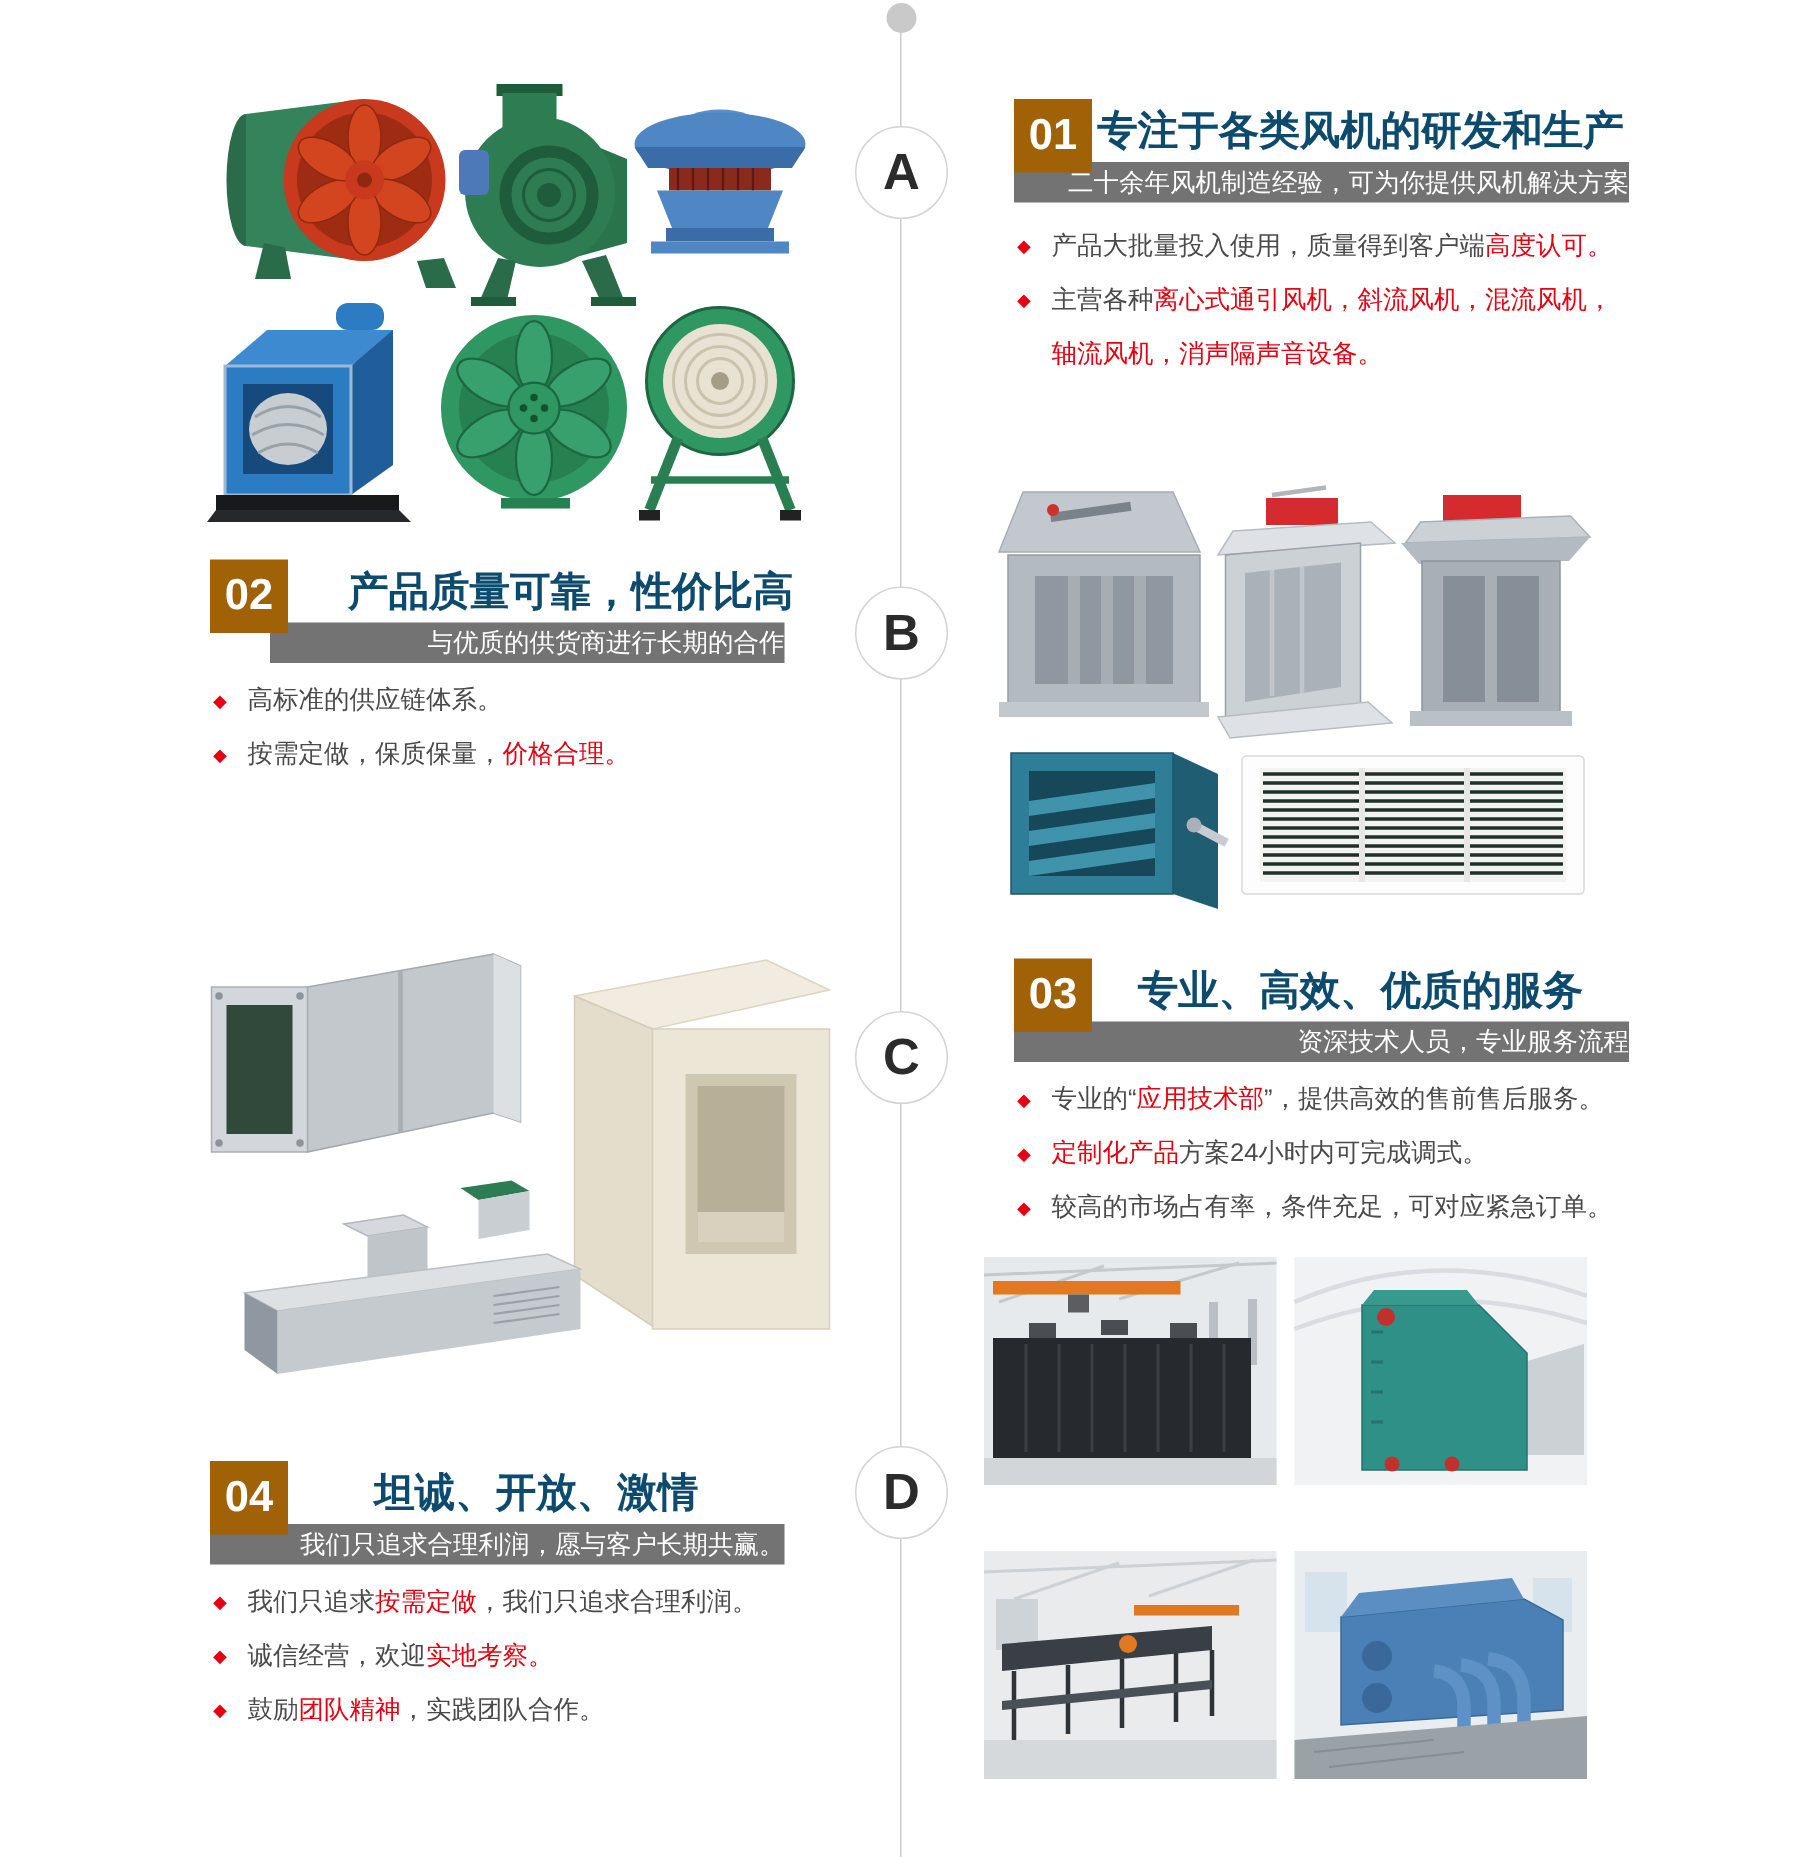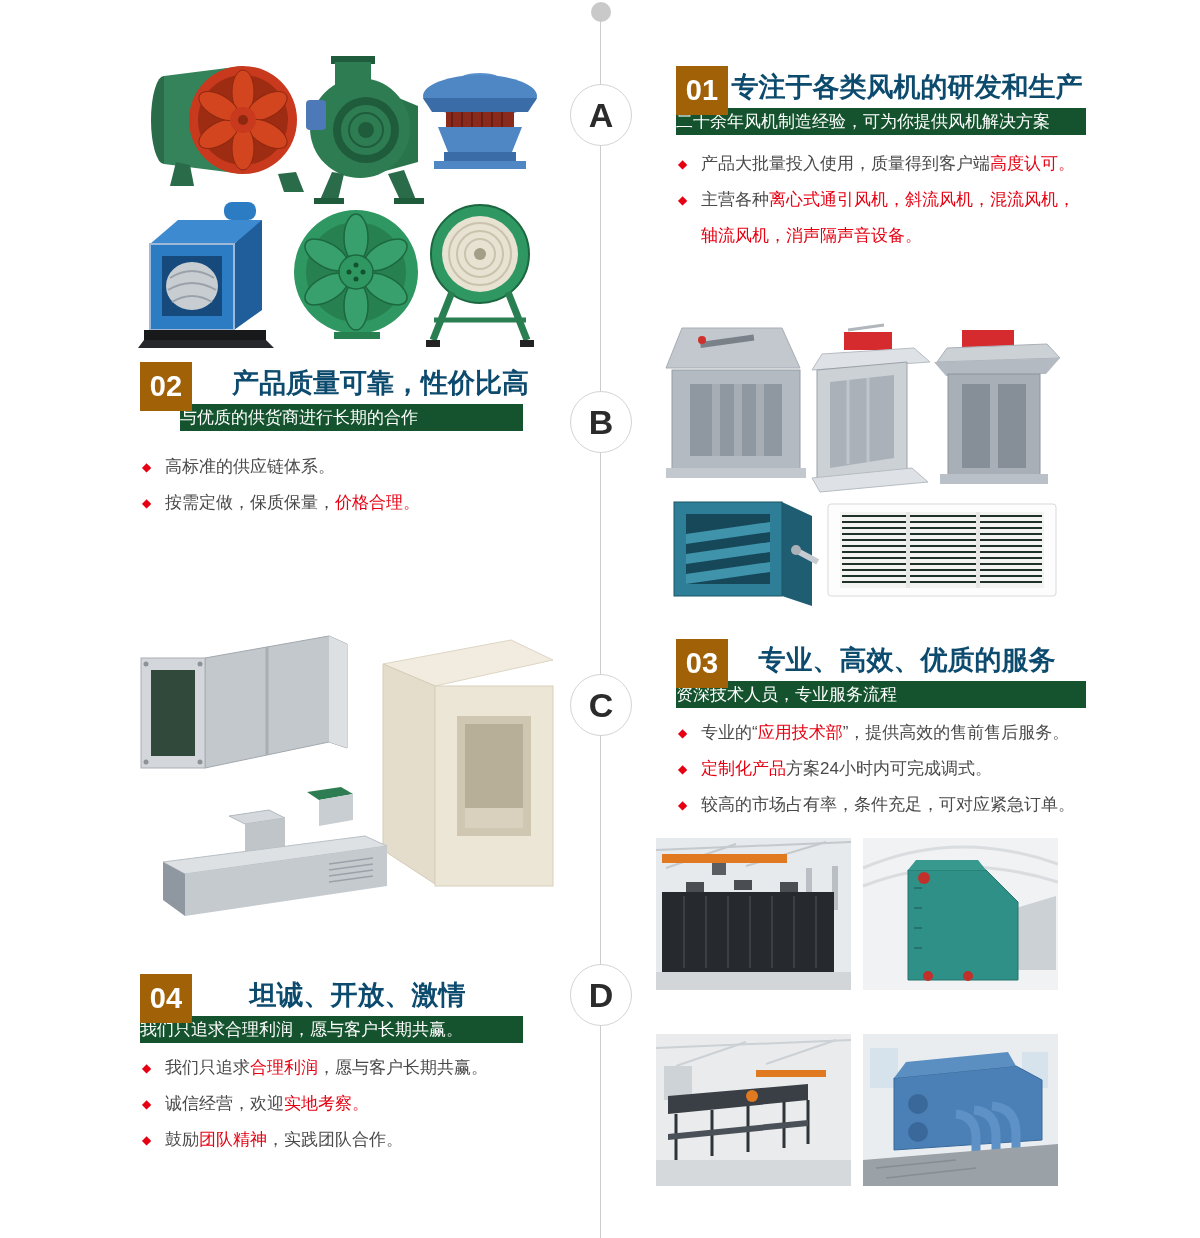--- a/index.html
+++ b/index.html
@@ -14,24 +14,24 @@
              background:#fff; border:1px solid #d4d4d4; display:flex; align-items:center; justify-content:center;
              font-size:34px; font-weight:bold; color:#2b2b2b; }
   #node-a { top:84px; } #node-b { top:391px; } #node-c { top:674px; } #node-d { top:964px; }
 
   
   .sec-header { position:absolute; }
   .num-box { position:absolute; left:0; top:0; width:52px; height:49px; background:#a16207; color:#fff;
              font-size:29px; font-weight:bold; display:flex; align-items:center; justify-content:center; z-index:2; }
   .hd-title { margin-left:52px; height:42px; line-height:42px; text-align:center;
               font-size:27px; font-weight:bold; color:#0c4a6e; white-space:nowrap; }
-  .hd-sub { height:27px; line-height:27px; background:#14532d; color:#ffffff; text-align:left;
+  .hd-sub { height:27px; line-height:27px; background:#737373; color:#ffffff; text-align:right;
             font-size:17px; white-space:nowrap; }
   #sec1-header { left:676px; top:66px;  width:410px; }
-  #sec2-header { left:140px; top:362px; width:383px;padding-left:40px; }
+  #sec2-header { left:140px; top:373px; width:383px;padding-left:40px; }
   #sec3-header { left:676px; top:639px; width:410px; }
   #sec4-header { left:140px; top:974px; width:383px; }
 
   
   .bullets { position:absolute; }
   #sec1-bullets { left:676px; top:146px;  width:414px; }
   #sec2-bullets { left:140px; top:449px;  width:404px; }
   #sec3-bullets { left:676px; top:715px;  width:414px; }
   #sec4-bullets { left:140px; top:1050px; width:404px; }
   .bullet { position:relative; padding-left:25px; font-size:17px; line-height:36px; color:#4a4a4a; }
@@ -110,21 +110,21 @@
     </div>
   </div>
 
   <div class="sec-header" id="sec4-header">
     <div class="num-box">04</div>
     <div class="hd-title">坦诚、开放、激情</div>
     <div class="hd-sub">我们只追求合理利润，愿与客户长期共赢。</div>
   </div>
   <div class="bullets" id="sec4-bullets">
     <div class="bullet">
-      <span class="dm">◆</span><span>我们只追求</span><span class="rd">合理利润</span><span>，愿与客户长期共赢。</span>
+      <span class="dm">◆</span><span>我们只追求</span><span class="rd">按需定做</span><span>，我们只追求合理利润。</span>
     </div>
     <div class="bullet">
       <span class="dm">◆</span><span>诚信经营，欢迎</span><span class="rd">实地考察。</span>
     </div>
     <div class="bullet">
       <span class="dm">◆</span><span>鼓励</span><span class="rd">团队精神</span><span>，实践团队合作。</span>
     </div>
   </div>
 
   <div class="img-block" id="fans-img">

